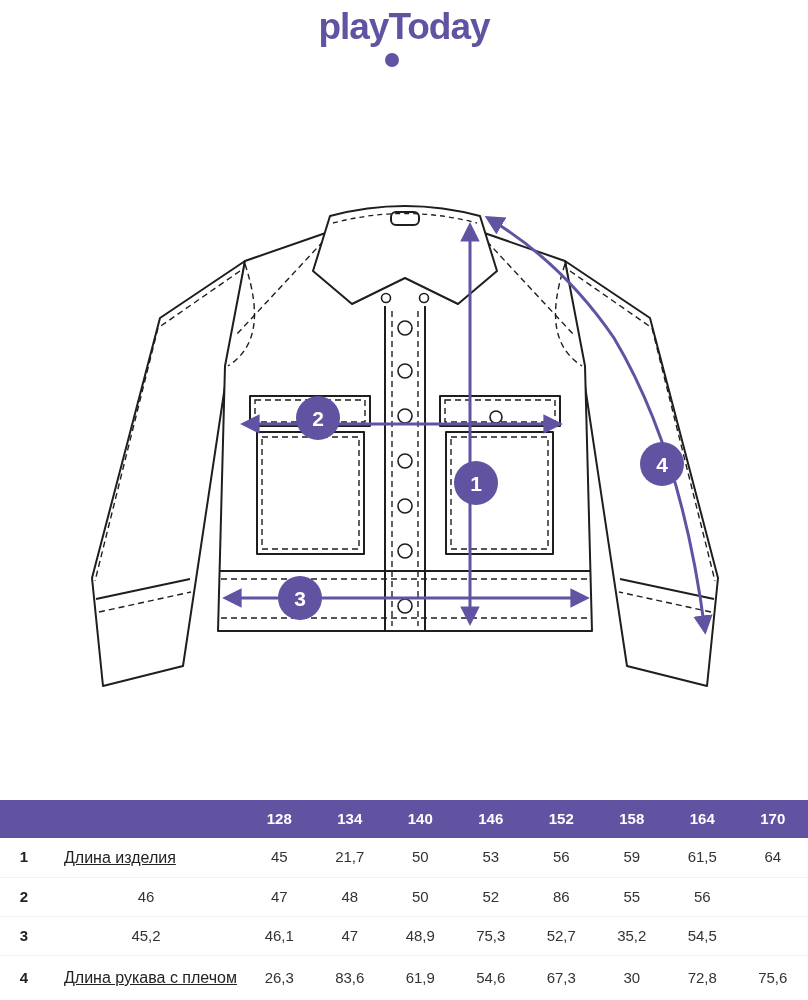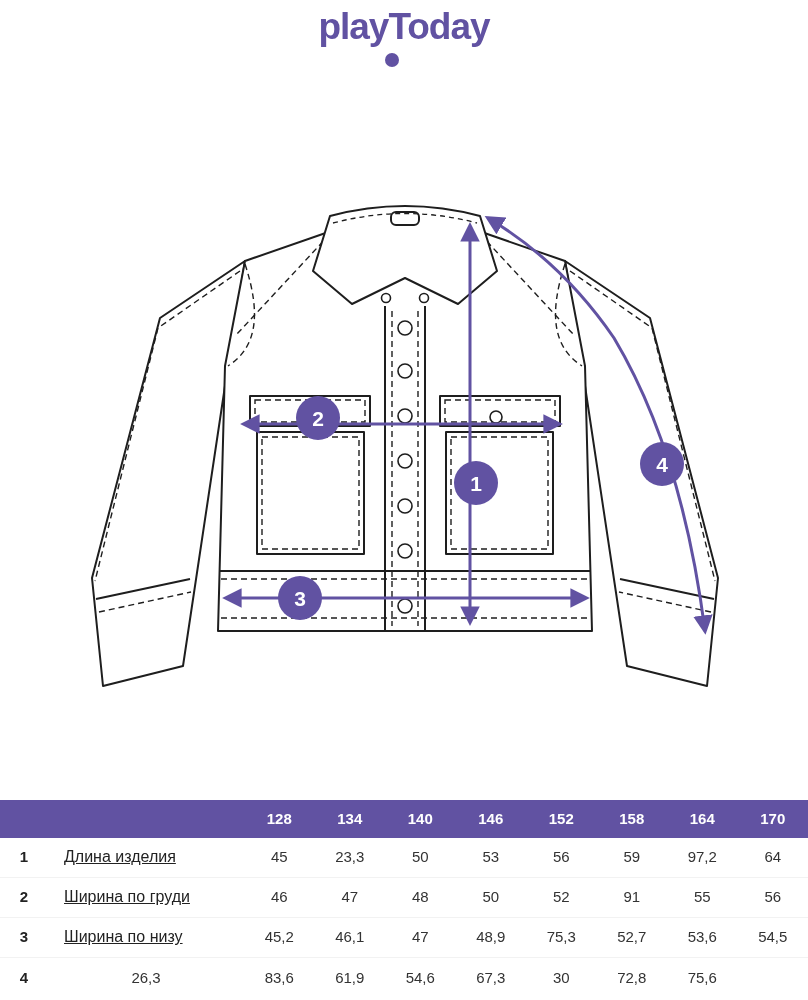--- a/index.html
+++ b/index.html
@@ -152,57 +152,56 @@
       <div class="cell">152</div>
       <div class="cell">158</div>
       <div class="cell">164</div>
       <div class="cell">170</div>
     </div>
 
     <div class="trow brow">
       <div class="cell num">1</div>
       <div class="cell label">Длина изделия</div>
       <div class="cell">45</div>
-      <div class="cell">23,3</div>
+      <div class="cell">21,7</div>
       <div class="cell">50</div>
       <div class="cell">53</div>
       <div class="cell">56</div>
       <div class="cell">59</div>
-      <div class="cell">97,2</div>
+      <div class="cell">61,5</div>
       <div class="cell">64</div>
     </div>
 
     <div class="trow brow">
       <div class="cell num">2</div>
-      <div class="cell label">Ширина по груди</div>
       <div class="cell">46</div>
       <div class="cell">47</div>
       <div class="cell">48</div>
       <div class="cell">50</div>
       <div class="cell">52</div>
-      <div class="cell">91</div>
+      <div class="cell">86</div>
       <div class="cell">55</div>
       <div class="cell">56</div>
     </div>
 
     <div class="trow brow">
       <div class="cell num">3</div>
-      <div class="cell label">Ширина по низу</div>
       <div class="cell">45,2</div>
       <div class="cell">46,1</div>
       <div class="cell">47</div>
       <div class="cell">48,9</div>
       <div class="cell">75,3</div>
       <div class="cell">52,7</div>
-      <div class="cell">53,6</div>
+      <div class="cell">35,2</div>
       <div class="cell">54,5</div>
     </div>
 
     <div class="trow brow tall">
       <div class="cell num">4</div>
+      <div class="cell label">Длина рукава с плечом</div>
       <div class="cell">26,3</div>
       <div class="cell">83,6</div>
       <div class="cell">61,9</div>
       <div class="cell">54,6</div>
       <div class="cell">67,3</div>
       <div class="cell">30</div>
       <div class="cell">72,8</div>
       <div class="cell">75,6</div>
     </div>
 

